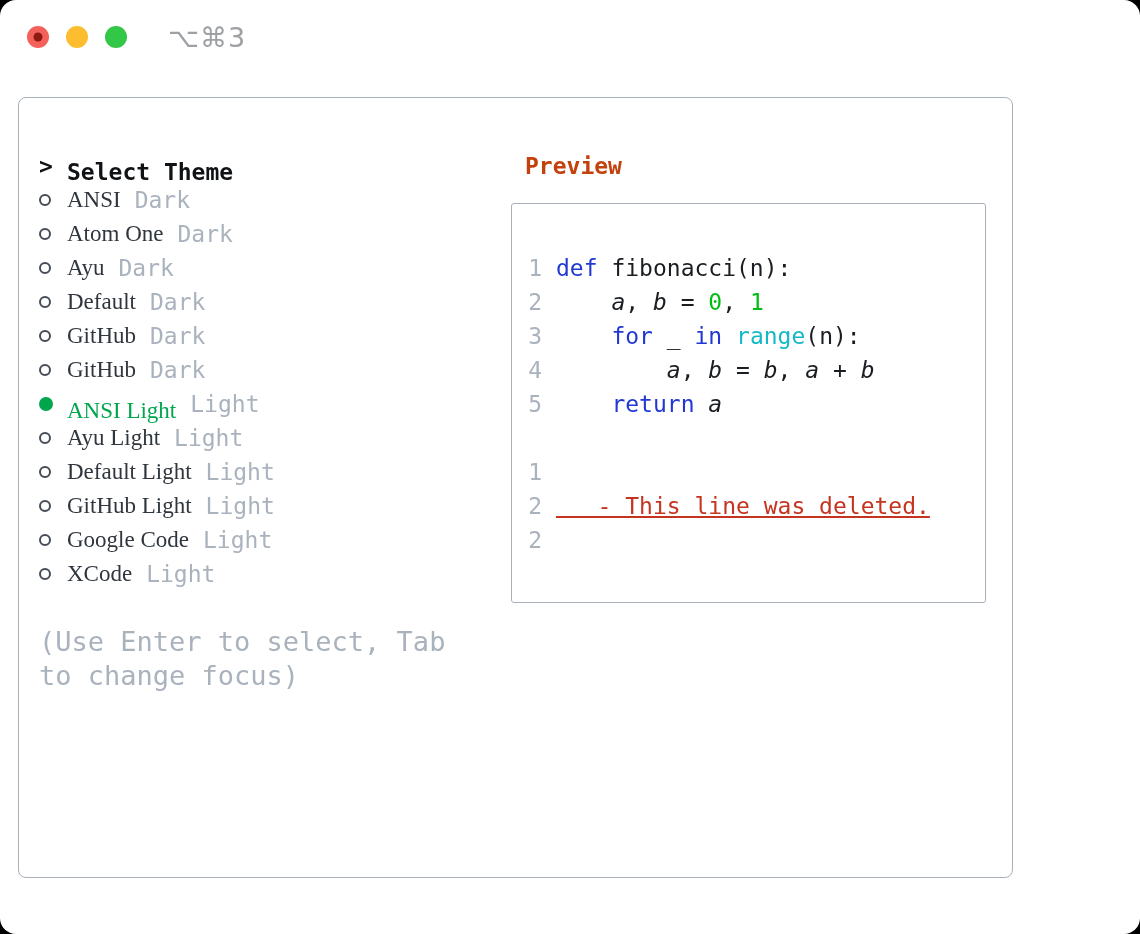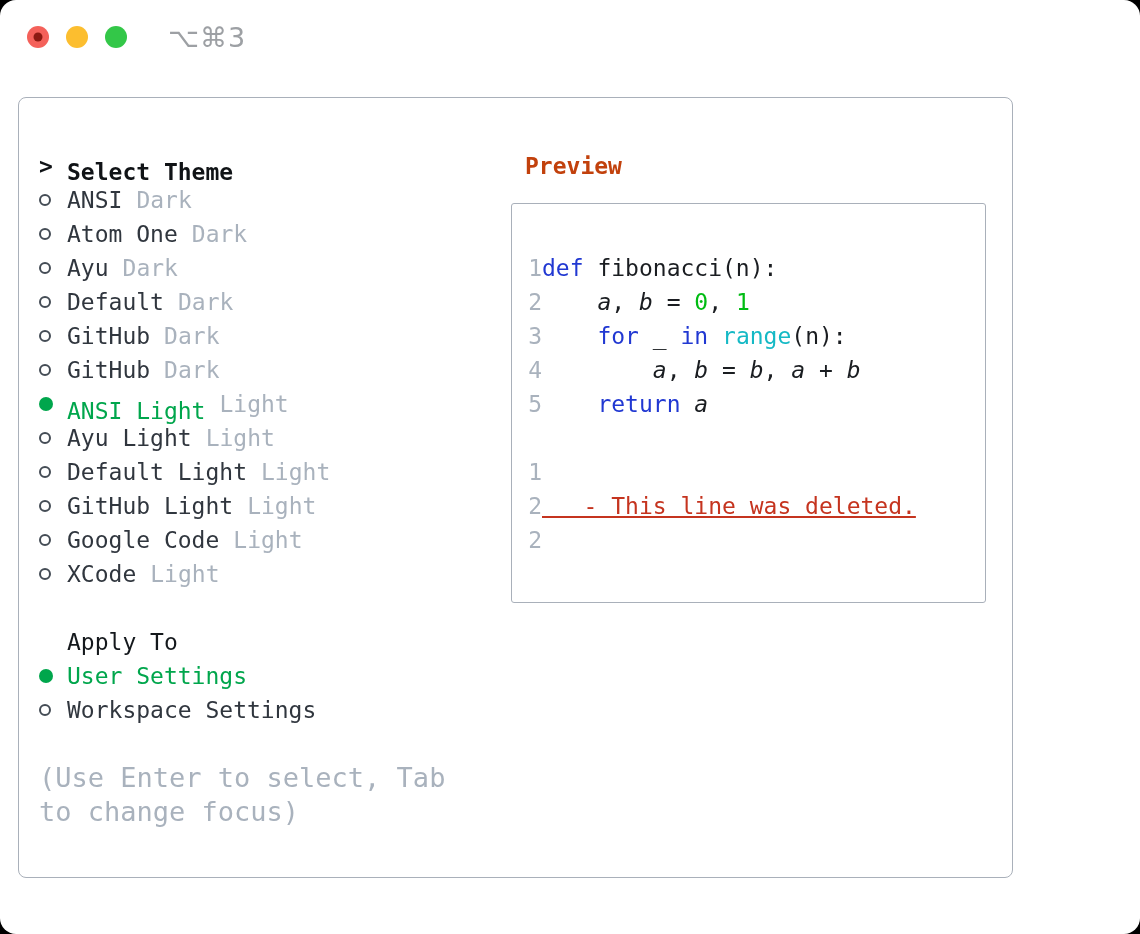--- a/index.html
+++ b/index.html
@@ -46,21 +46,21 @@
   .cell-bullet { width: 28px; display: flex; align-items: center; flex: none; }
   .prompt { font-weight: bold; color: #101316; font-size: 23px; }
   .hdr { font-weight: bold; color: #101316; white-space: pre; margin-top: 11px; }
 
   .ring {
     width: 12px; height: 12px; border-radius: 50%;
     border: 2px solid #444c55; background: transparent;
   }
   .ring.filled { width: 14px; height: 14px; border: none; background: var(--selection-green); }
 
-  .item-name { color: #30363e; white-space: pre; }
+  .item-name { color: #30363e; white-space: pre; font-family: Liberation Serif, serif; }
   .item-tag  { color: var(--muted-tag); white-space: pre; margin-left: 14px; }
   .item.selected .item-name { color: var(--selection-green); margin-top: 13px; }
   .opt-label { color: #30363e; white-space: pre; }
   .opt.selected .opt-label { color: var(--selection-green); }
 
   .apply-section { margin-top: 34px; }
   .apply-header { height: 34px; display: flex; align-items: center; padding-left: 28px;
                   font-size: 23px; color: #14181c; white-space: pre; }
 
   .help {
@@ -74,21 +74,21 @@
     display: flex; align-items: center;
     font-size: 23px; font-weight: bold; color: #c2410c; white-space: pre;
   }
   .preview-box {
     position: absolute; left: 492px; top: 105px; width: 475px; height: 400px;
     border: 1.5px solid #a9b0ba; border-radius: 3px;
     padding: 47px 0 0 16px; background: #fff;
   }
   .code-line { display: flex; height: 34px; align-items: center; font-size: 23px; }
   .lineno { width: 14px; flex: none; text-align: right; color: var(--line-number); white-space: pre; }
-  .code { white-space: pre; color: var(--ink); }
+  .code { margin-left: 14px; white-space: pre; color: var(--ink); }
 
   .tok-pl  { color: var(--ink); }
   .tok-kw  { color: var(--keyword-blue); }
   .tok-num { color: var(--number-green); }
   .tok-fn  { color: var(--function-cyan); }
   .tok-var { color: var(--ink); font-style: italic; }
 
   .diff-context { color: var(--context-gray); }
   .diff-deleted { color: var(--deleted-red); text-decoration: underline; }
   .diff-added   { color: var(--added-green); }
@@ -197,37 +197,20 @@
           </div>
           <div class="row item">
             <span class="cell-bullet">
               <span class="ring"></span>
             </span>
             <span class="item-name">XCode</span>
             <span class="item-tag">Light</span>
           </div>
         </div>
 
-      <div class="apply-section">
-        <div class="apply-header">Apply To</div>
-        <div id="apply-list">
-            <div class="row opt selected">
-              <span class="cell-bullet">
-                <span class="ring filled"></span>
-              </span>
-              <span class="opt-label">User Settings</span>
-            </div>
-            <div class="row opt">
-              <span class="cell-bullet">
-                <span class="ring"></span>
-              </span>
-              <span class="opt-label">Workspace Settings</span>
-            </div>
-          </div>
-      </div>
 
       <div class="help">(Use Enter to select, Tab to change focus)</div>
     </div>
 
     <div class="preview-label">Preview</div>
 
     <div class="preview-box">
       <div id="code-lines">
           <div class="code-line">
             <span class="lineno">1</span>

